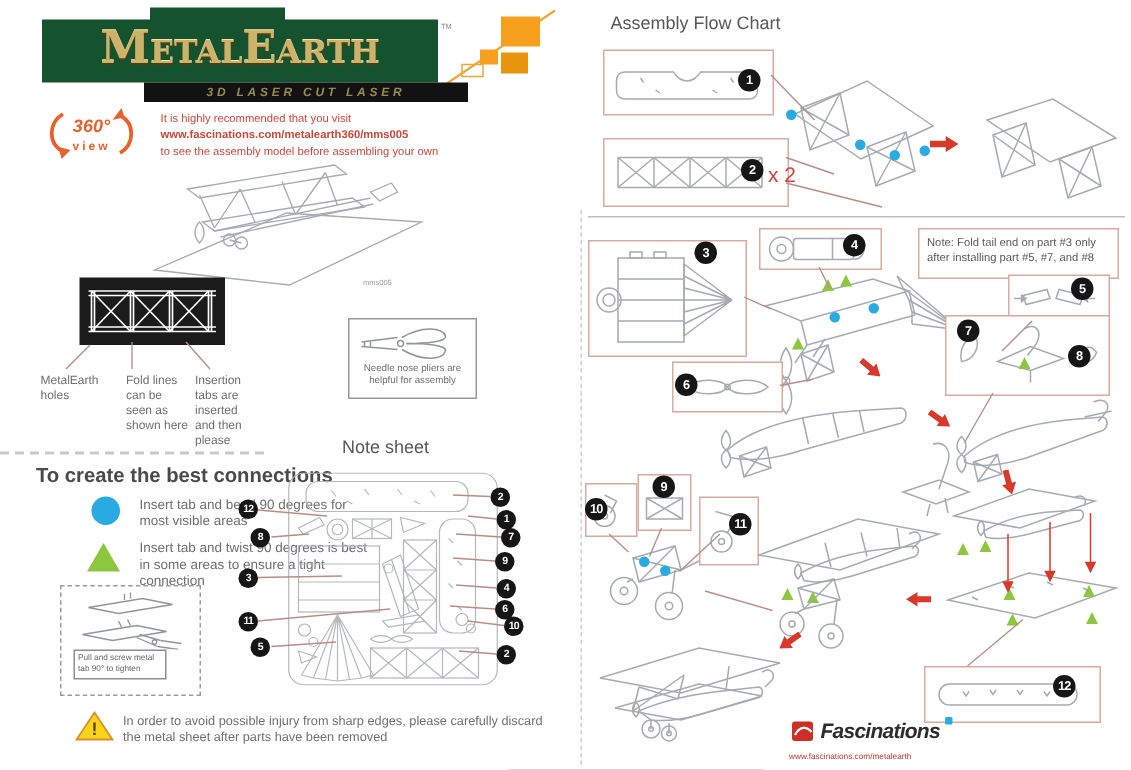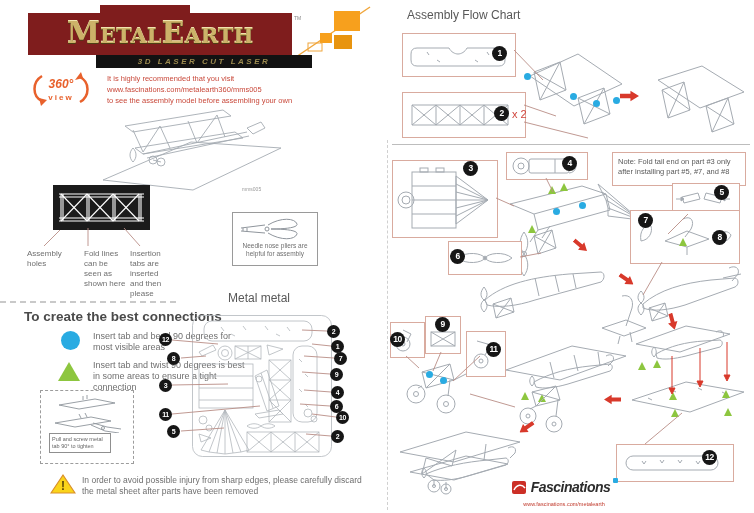--- a/index.html
+++ b/index.html
@@ -14,21 +14,21 @@
   .pbox{position:absolute;border:1px solid #d9ab9f;background:#fff}
   .dot{position:absolute;width:7px;height:7px;border-radius:50%;background:#29abe2}
   .gtri{position:absolute;width:0;height:0;border-left:4.5px solid transparent;
         border-right:4.5px solid transparent;border-bottom:8px solid #8dc63f}
   .arrow{position:absolute;background:#d8392b;
          clip-path:polygon(0 32%,55% 32%,55% 6%,100% 50%,55% 94%,55% 68%,0 68%)}
   .redtxt{color:#c9493b;font-size:7.5px;line-height:11px}
   .graytxt{color:#6f6f6f;font-size:8px;line-height:10px}
   .h-title{color:#585858;font-size:12px}
   .leadsvg{position:absolute;left:0;top:0;pointer-events:none}
-  .logo-bar{position:absolute;background:#7f1d1d}
+  .logo-bar{position:absolute;background:#14532d}
   .logo-word{font-family:"DejaVu Serif","Liberation Serif",serif;font-variant:small-caps;
              font-weight:bold;color:#cdb269;text-shadow:0 1px 0 #4d3f14, 0 -1px 0 #efe3ae}
   .substrip{position:absolute;background:#121212;color:#9b8a4f;font-size:8px;font-weight:bold;
             font-style:italic;letter-spacing:2.5px;text-align:center;line-height:13px}
 </style>
 </head>
 <body>
 
 <div class="page">
 
@@ -49,21 +49,21 @@
   <svg class="abs" style="left:30px;top:70px" width="62" height="38" viewBox="0 0 62 38">
     <path d="M12,6 C2,12 2,26 12,31" stroke="#e8612c" stroke-width="2.5" fill="none"></path>
     <polygon points="9,28 17,30 11,36" fill="#e8612c"></polygon>
     <path d="M50,32 C60,26 60,12 50,7" stroke="#e8612c" stroke-width="2.5" fill="none"></path>
     <polygon points="45,10 53,8 51,2" fill="#e8612c"></polygon>
     <text x="31" y="18" text-anchor="middle" font-size="12" font-weight="bold" font-style="italic" fill="#e8612c">360°</text>
     <text x="31" y="30" text-anchor="middle" font-size="8" font-weight="bold" fill="#e8612c" letter-spacing="2">view</text>
   </svg>
 
   <div class="redtxt abs" style="left:107px;top:73px;width:240px">It is highly recommended that you visit</div>
-  <div class="redtxt abs" style="left:107px;top:84px;width:240px;font-weight:normal">www.fascinations.com/metalearth360/mms005</div>
+  <div class="redtxt abs" style="left:107px;top:84px;width:240px;font-weight:bold">www.fascinations.com/metalearth360/mms005</div>
   <div class="redtxt abs" style="left:107px;top:95px;width:250px">to see the assembly model before assembling your own</div>
 
   <svg class="abs sk" style="left:95px;top:102px" width="195" height="92" viewBox="0 0 195 92">
     <g stroke="#a5abb2" fill="none" stroke-width="0.9">
       <polygon points="8,78 98,88 186,46 96,40"></polygon>
       <polygon points="30,24 128,8 136,14 38,30"></polygon>
       <polygon points="40,46 140,30 148,36 48,52"></polygon>
       <line x1="48" y1="50" x2="38" y2="28"></line>
         <line x1="75" y1="46" x2="65" y2="24"></line>
       <line x1="102" y1="41" x2="93" y2="19"></line>
@@ -98,21 +98,21 @@
           <line x1="88" y1="9" x2="88" y2="36"></line>
         <line x1="8" y1="9" x2="34" y2="36"></line>
           <line x1="34" y1="9" x2="8" y2="36"></line>
         <line x1="34" y1="9" x2="60" y2="36"></line>
           <line x1="60" y1="9" x2="34" y2="36"></line>
         <line x1="60" y1="9" x2="86" y2="36"></line>
           <line x1="86" y1="9" x2="60" y2="36"></line>
       </g>
     </svg>
   </div>
-  <div class="graytxt abs" style="left:27px;top:249px;width:56px">Assembly holes</div>
+  <div class="graytxt abs" style="left:27px;top:249px;width:56px">MetalEarth holes</div>
   <div class="graytxt abs" style="left:84px;top:249px;width:42px">Fold lines can be seen as shown here</div>
   <div class="graytxt abs" style="left:130px;top:249px;width:44px">Insertion tabs are inserted and then please</div>
 
   <div class="abs" style="left:232px;top:212px;width:84px;height:52px;border:1px solid #9a9a9a;text-align:center">
     <svg width="76" height="26" viewBox="0 0 76 26" style="margin:2px auto 0">
       <g stroke="#8f959c" stroke-width="1" fill="none">
         <line x1="4" y1="13" x2="28" y2="10"></line>
           <line x1="4" y1="16" x2="28" y2="18"></line>
         <line x1="6" y1="13" x2="6" y2="16"></line>
           <line x1="10" y1="13" x2="10" y2="16"></line>
@@ -150,21 +150,21 @@
     </svg>
     <div class="abs" style="left:8px;top:42px;width:56px;border:1px solid #8f8f8f;background:#fff;font-size:5.5px;line-height:7px;color:#666;padding:2px">Pull and screw metal tab 90° to tighten</div>
   </div>
 
   <svg class="abs" style="left:50px;top:473px" width="26" height="22" viewBox="0 0 26 22">
     <polygon points="13,2 25,20 1,20" fill="#fad41a" stroke="#d98f2b" stroke-width="1.2"></polygon>
     <text x="13" y="17" text-anchor="middle" font-size="12" font-weight="bold" fill="#5a4708">!</text>
   </svg>
   <div class="graytxt abs" style="left:82px;top:475px;width:290px;font-size:8.5px;line-height:10.5px">In order to avoid possible injury from sharp edges, please carefully discard the metal sheet after parts have been removed</div>
 
-  <div class="h-title abs" style="left:228px;top:291px">Metal metal</div>
+  <div class="h-title abs" style="left:228px;top:291px">Note sheet</div>
   <svg class="abs" style="left:191px;top:314px" width="142" height="144" viewBox="0 0 142 144">
     <g stroke="#b3b8bd" stroke-width="0.8" fill="none">
       <rect x="1.5" y="1.5" width="139" height="141" rx="10"></rect>
       <rect x="13" y="7" width="108" height="20" rx="8"></rect>
       <path d="M30,13 l3,4 M52,12 l3,4 M74,12 l3,4 M96,13 l3,4 M40,20 l4,2 M85,20 l4,2"></path>
       <polygon points="8,38 22,31 25,36 11,42"></polygon>
       <circle cx="34" cy="39" r="7"></circle>
         <circle cx="34" cy="39" r="3.5"></circle>
       <rect x="44" y="32" width="26" height="13"></rect>
       <line x1="44" y1="32" x2="70" y2="45"></line>
@@ -252,21 +252,21 @@
         <line x1="29" y1="7" x2="53" y2="27"></line>
           <line x1="53" y1="7" x2="29" y2="27"></line>
         <line x1="53" y1="7" x2="77" y2="27"></line>
           <line x1="77" y1="7" x2="53" y2="27"></line>
         <line x1="77" y1="7" x2="101" y2="27"></line>
           <line x1="101" y1="7" x2="77" y2="27"></line>
       </g>
     </svg>
   </div>
   <div class="badge" style="left:494px;top:106px">2</div>
-  <div class="abs" style="left:512px;top:108px;color:#d0453c;font-size:11px">x 2</div>
+  <div class="abs" style="left:512px;top:108px;color:#d0453c;font-size:14px">x 2</div>
 
   <svg class="abs" style="left:520px;top:50px" width="118" height="90" viewBox="0 0 118 90">
     <g class="sk">
       <polygon points="10,26 58,4 102,34 54,56"></polygon>
       <polygon points="14,22 40,12 46,40 20,50"></polygon>
       <line x1="14" y1="22" x2="46" y2="40"></line>
         <line x1="40" y1="12" x2="20" y2="50"></line>
       <polygon points="58,48 84,38 90,64 64,74"></polygon>
       <line x1="58" y1="48" x2="90" y2="64"></line>
         <line x1="84" y1="38" x2="64" y2="74"></line>
@@ -546,21 +546,21 @@
   <div class="pbox" style="left:616px;top:444px;width:116px;height:36px">
     <svg width="104" height="24" viewBox="0 0 104 24" style="margin:6px 0 0 5px">
       <g class="sk">
         <rect x="4" y="5" width="92" height="14" rx="7"></rect>
         <path d="M20,10 l2,3 l2,-3 M38,9 l2,3 l2,-3 M56,9 l2,3 l2,-3 M74,10 l2,3 l2,-3"></path>
       </g>
     </svg>
   </div>
   <div class="badge" style="left:702px;top:450px">12</div>
 
-  <div class="abs" style="left:499px;top:478px;width:130px;text-align:center">
+  <div class="abs" style="left:526px;top:478px;width:130px;text-align:left">
     <div style="display:inline-flex;align-items:center;gap:3px">
       <svg width="18" height="18" viewBox="0 0 18 18">
         <rect x="2" y="3" width="14" height="13" rx="2" fill="#cc2f26"></rect>
         <path d="M4,12 C7,6 12,6 15,10" stroke="#fff" stroke-width="1.5" fill="none"></path>
       </svg>
       <span style="font-size:14px;font-weight:bold;font-style:italic;color:#2c2c2c;letter-spacing:-0.5px">Fascinations</span>
       <span style="width:5px;height:5px;background:#29abe2;border-radius:1px;align-self:flex-start"></span>
     </div>
     <div style="font-size:5.5px;color:#c0392b;margin-top:1px">www.fascinations.com/metalearth</div>
   </div>

